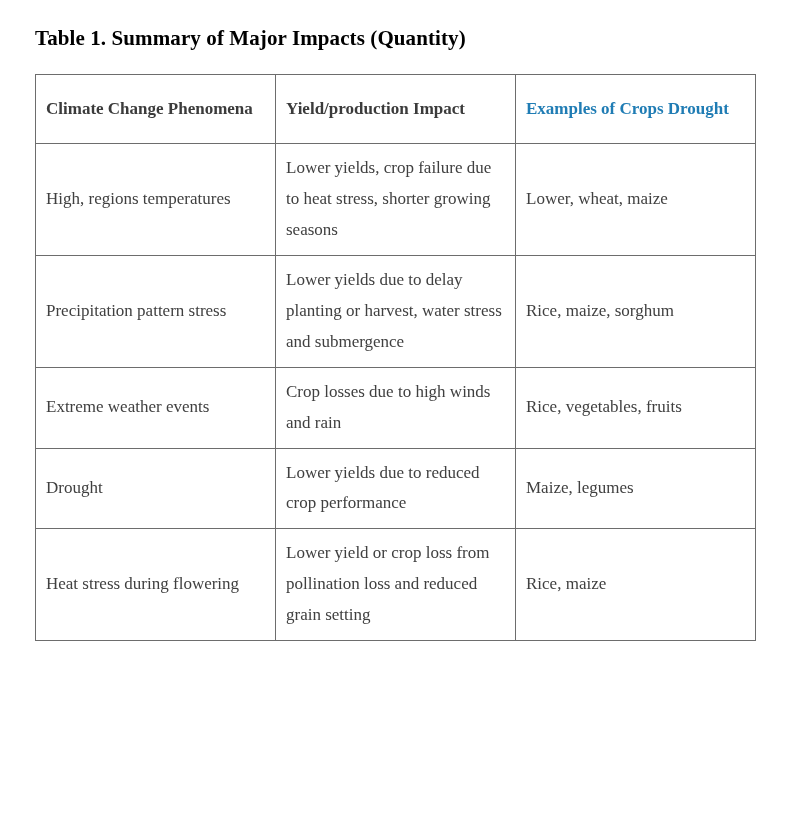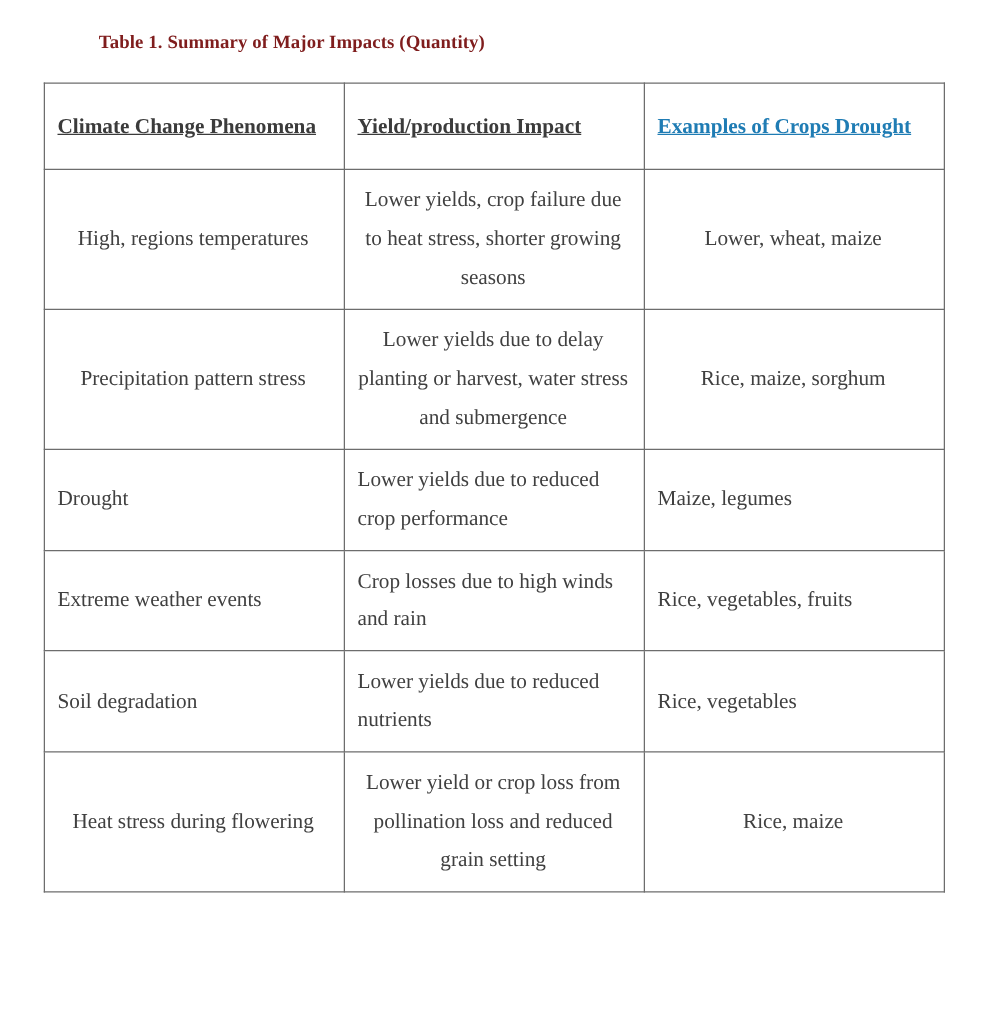--- a/index.html
+++ b/index.html
@@ -8,26 +8,25 @@
     font-family: "Liberation Serif", "DejaVu Serif", serif;
     color: #404040;
   }
   .page {
     width: 789px;
     height: 814px;
     background: #ffffff;
     padding: 26px 34px 0 35px;
   }
   .doc-title {
-    font-size: 15px;
+    font-size: 21px;
     font-weight: bold;
-    color: #7f1d1d;
+    color: #000000;
     letter-spacing: 0.1px;
     margin-bottom: 23px;
-    margin-left: 44px;
   }
   table.impacts {
     border-collapse: collapse;
     width: 720px;
     table-layout: fixed;
   }
   table.impacts th,
   table.impacts td {
     border: 1px solid #6d6d6d;
     vertical-align: middle;
@@ -35,26 +34,25 @@
     font-size: 17px;
     line-height: 1.82;
     padding: 9px 12px 9px 10px;
     color: #404040;
   }
   table.impacts col { width: 240px; }
   table.impacts th {
     font-weight: bold;
     color: #3b3b3b;
     height: 69px;
-    text-decoration: underline;
   }
   table.impacts th.accent {
     color: #1f7cb4;
   }
-  table.impacts tr.r3 td { height: 103px; text-align: center; }
+  table.impacts tr.r3 td { height: 103px; }
   table.impacts tr.r2 td { height: 74px; }
 </style>
 </head>
 <body>
 
 <div class="page">
 
   <div class="doc-title">Table 1. Summary of Major Impacts (Quantity)</div>
 
   <table class="impacts">
@@ -75,33 +73,28 @@
         <td>High, regions temperatures</td>
         <td>Lower yields, crop failure due to heat stress, shorter growing seasons</td>
         <td>Lower, wheat, maize</td>
       </tr>
       <tr class="r3">
         <td>Precipitation pattern stress</td>
         <td>Lower yields due to delay planting or harvest, water stress and submergence</td>
         <td>Rice, maize, sorghum</td>
       </tr>
       <tr class="r2">
-        <td>Drought</td>
-        <td>Lower yields due to reduced crop performance</td>
-        <td>Maize, legumes</td>
-      </tr>
-      <tr class="r2">
         <td>Extreme weather events</td>
         <td>Crop losses due to high winds and rain</td>
         <td>Rice, vegetables, fruits</td>
       </tr>
       <tr class="r2">
-        <td>Soil degradation</td>
-        <td>Lower yields due to reduced nutrients</td>
-        <td>Rice, vegetables</td>
+        <td>Drought</td>
+        <td>Lower yields due to reduced crop performance</td>
+        <td>Maize, legumes</td>
       </tr>
       <tr class="r3">
         <td>Heat stress during flowering</td>
         <td>Lower yield or crop loss from pollination loss and reduced grain setting</td>
         <td>Rice, maize</td>
       </tr>
     </tbody>
   </table>
 
 </div>

